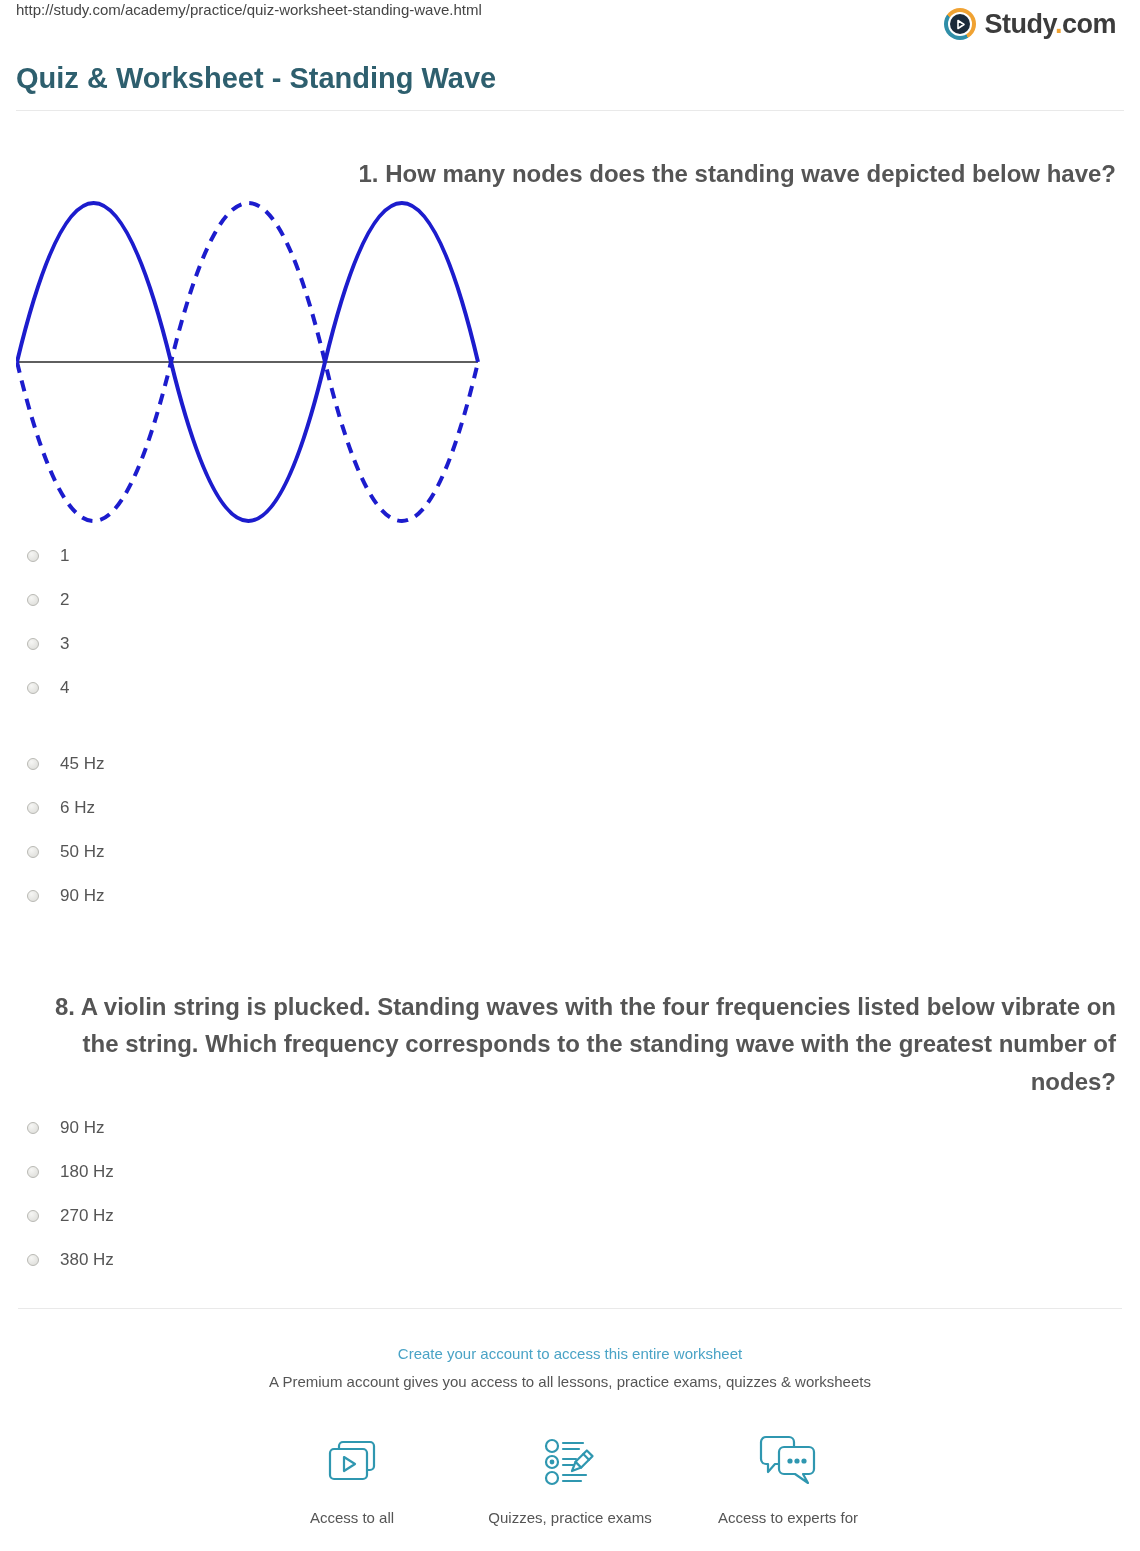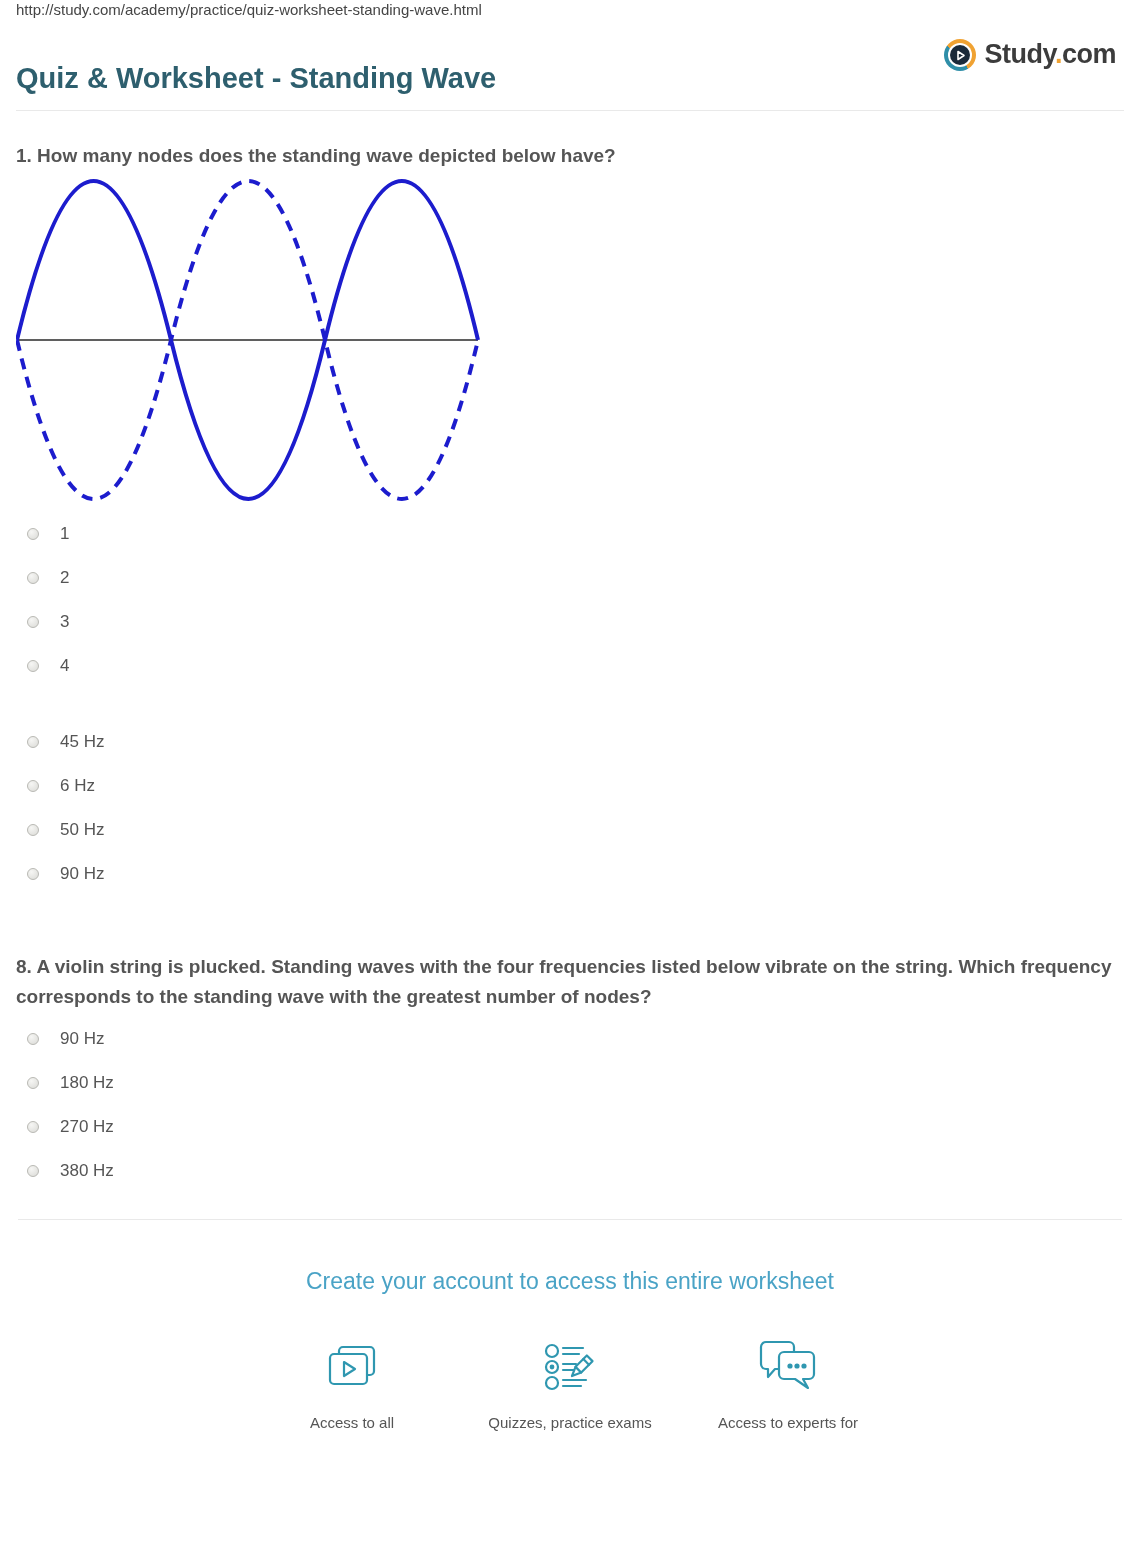--- a/index.html
+++ b/index.html
@@ -11,54 +11,54 @@
   *{box-sizing:border-box; margin:0; padding:0;}
   html,body{background:#ffffff;}
   body{
     width:1140px; min-height:1551px; margin:0 auto;
     font-family:"Liberation Sans", sans-serif; color:var(--text-gray);
     position:relative; overflow:hidden;
   }
   
   .header{position:relative; padding:1px 16px 0;}
   .url{font-size:15px; color:var(--url-gray);}
-  .logo{position:absolute; top:8px; right:24px; display:flex; cursor:pointer;margin-top:31px;}
+  .logo{position:absolute; top:8px; right:24px; display:flex; align-items:center; cursor:pointer;}
   .logo-ring{
     width:32px; height:32px; border-radius:50%;
     background:conic-gradient(var(--logo-orange) 0 150deg, var(--logo-teal) 150deg 305deg, var(--logo-orange) 305deg 360deg);
     display:flex; align-items:center; justify-content:center;
   }
   .logo-gap{width:24px; height:24px; border-radius:50%; background:#fff; display:flex; align-items:center; justify-content:center;}
   .logo-core{width:20px; height:20px; border-radius:50%; background:var(--logo-navy); display:flex; align-items:center; justify-content:center;}
   .logo-core svg{display:block;}
   .logo-text{font-size:27px; font-weight:bold; color:#3c3c3c; margin-left:8px; letter-spacing:-0.5px;}
   .logo-dot{color:var(--logo-orange);}
   
   .page-title{margin:44px 16px 15px; font-size:29px; font-weight:bold; color:var(--title-teal);}
   .title-divider{border:0; border-top:1px solid var(--divider); margin:0 16px;}
   
   .main{padding:0 16px;}
-  .question-text{margin-top:30px; font-size:19px; font-weight:bold; color:var(--text-gray); line-height:1.55; max-width:1100px;}
+  .question-text{margin-top:44px; font-size:24px; font-weight:bold; color:var(--text-gray); line-height:1.55; max-width:1100px;text-align:right;}
   .diagram{margin:4px 0 0 0;}
   .diagram svg{display:block;}
   .options{margin-top:16px;}
   .option{display:flex; align-items:center; margin-bottom:20px; height:24px; cursor:pointer; width:max-content;}
   .option input[type=radio]{
     appearance:none; -webkit-appearance:none;
     width:12px; height:12px; border-radius:50%;
     border:1px solid #b9b9b4;
     background:radial-gradient(circle at 35% 30%, #f6f6f4, #dadad6);
     margin:0 21px 0 11px; cursor:pointer; flex:none;
   }
   .option span{font-size:17px; color:var(--text-gray);}
   .spacer-q{height:16px;}
   
   .footer-divider{border:0; border-top:1px solid var(--divider); margin:36px 18px 0;}
   .footer{text-align:center;}
-  .footer-heading{margin-top:48px; font-size:23px; font-weight:normal; color:var(--accent-blue); cursor:pointer;}
+  .footer-heading{margin-top:36px; font-size:15px; font-weight:normal; color:var(--accent-blue); cursor:pointer;}
   .footer-sub{margin-top:11px; font-size:15px; color:var(--text-gray);}
   .benefits{display:flex; justify-content:center; margin-top:40px;}
   .benefit{width:218px;}
   .benefit-icon{height:64px; display:flex; align-items:center; justify-content:center; color:var(--icon-teal);}
   .benefit-icon svg{stroke:currentColor; fill:none; stroke-width:2.2; stroke-linejoin:round; stroke-linecap:round;}
   .benefit-label{margin-top:13px; font-size:15px; color:var(--text-gray); line-height:1.45;}
 </style>
 </head>
 <body>
 
@@ -151,20 +151,21 @@
         <input type="radio" name="q3" style="">
         <span>380 Hz</span>
       </label>
   </div>
 </div>
 
 <hr class="footer-divider">
 
 <div class="footer">
   <div class="footer-heading">Create your account to access this entire worksheet</div>
+  <div class="footer-sub">A Premium account gives you access to all lessons, practice exams, quizzes &amp; worksheets</div>
 
   <div class="benefits">
 
     <div class="benefit">
       <div class="benefit-icon">
         <svg width="50" height="46" viewBox="0 0 50 46">
           <rect x="12" y="3" width="35" height="28" rx="4"></rect>
           <rect x="3" y="10" width="37" height="30" rx="4" fill="#ffffff"></rect>
           <path d="M 17,18 L 28,25 L 17,32 Z"></path>
         </svg>

